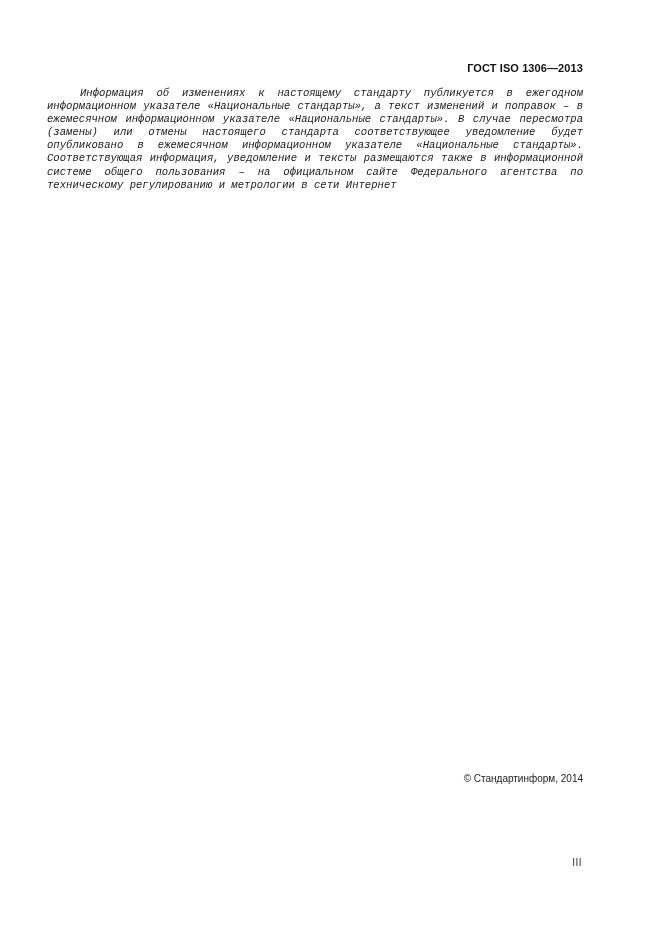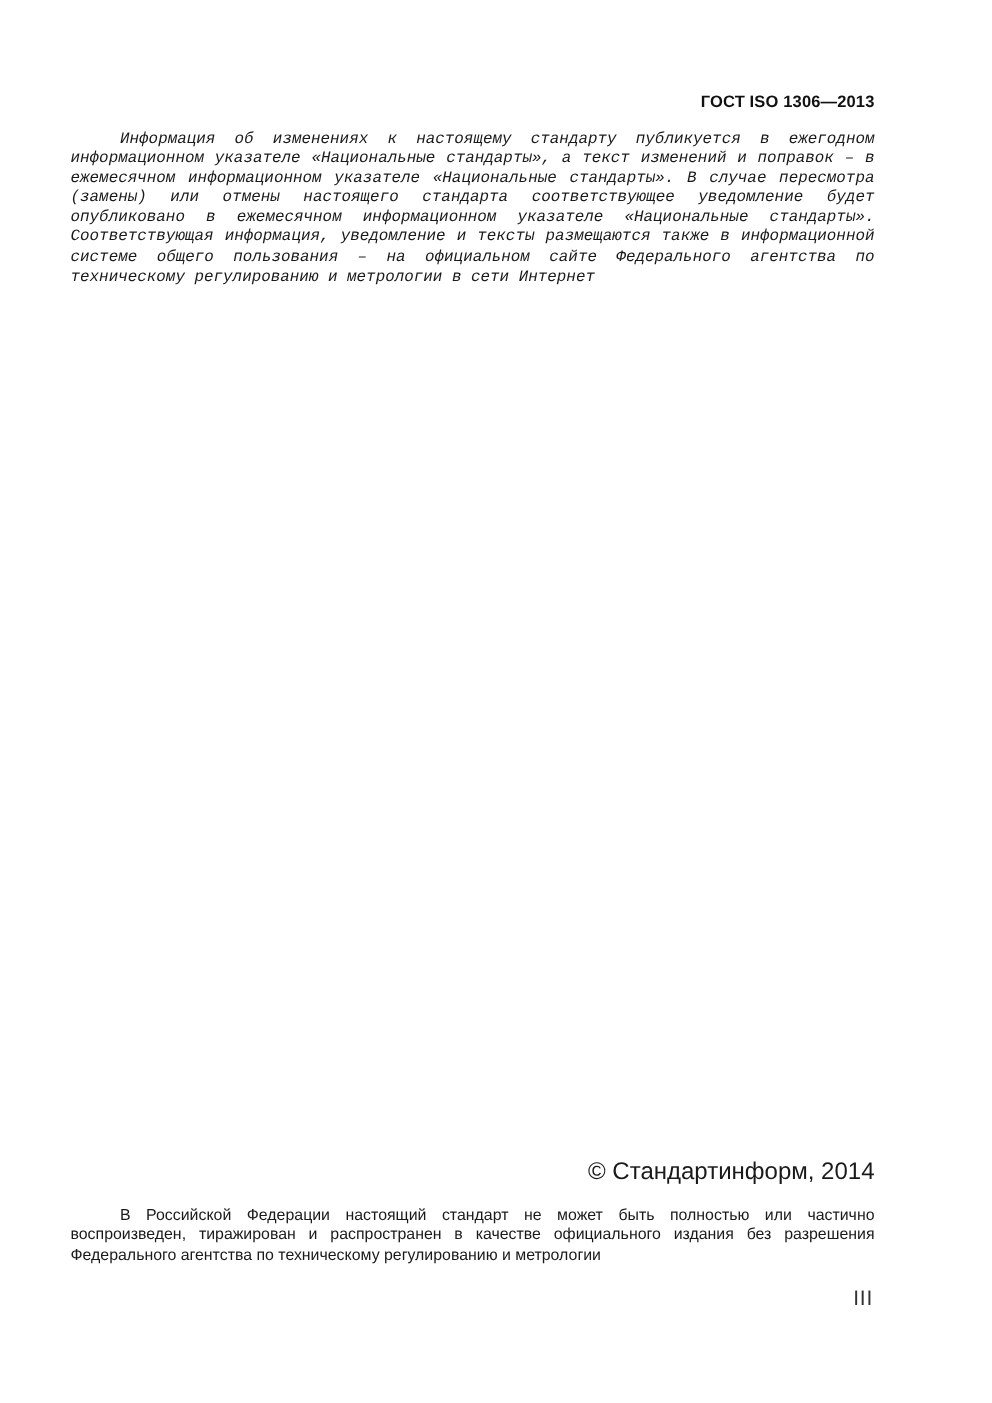--- a/index.html
+++ b/index.html
@@ -41,50 +41,49 @@
       text-align: justify;
       text-indent: 33px;
       color: #1a1a1a;
       margin: 0;
       font-family: Liberation Mono, monospace;
     }
     .copyright {
       position: absolute;
       top: 773px;
       right: 78px;
-      font-size: 16px;
+      font-size: 10px;
       color: #1a1a1a;
     }
     .rights-para {
       position: absolute;
       left: 47px;
       top: 804px;
       width: 536px;
       font-size: 10.6px;
       line-height: 13.4px;
       text-align: justify;
       text-indent: 33px;
       color: #1a1a1a;
       margin: 0;
     }
     .page-number {
       position: absolute;
       top: 857px;
       right: 79px;
-      font-size: 14px;
+      font-size: 10px;
       color: #333;
       letter-spacing: 0.5px;
     }
   </style>
 </head>
 <body>
 
 <div class="page">
   <div class="doc-header">ГОСТ ISO 1306—2013</div>
 
   <p class="info-para">Информация об изменениях к настоящему стандарту публикуется в ежегодном информационном указателе «Национальные стандарты», а текст изменений и поправок – в ежемесячном информационном указателе «Национальные стандарты». В случае пересмотра (замены) или отмены настоящего стандарта соответствующее уведомление будет опубликовано в ежемесячном информационном указателе «Национальные стандарты». Соответствующая информация, уведомление и тексты размещаются также в информационной системе общего пользования – на официальном сайте Федерального агентства по техническому регулированию и метрологии в сети Интернет</p>
 
   <div class="copyright">© Стандартинформ, 2014</div>
 
-  <p class="rights-para">В Российской Федерации настоящий стандарт не может быть полностью или частично воспроизведен, тиражирован и распространен в качестве официального издания без разрешения Федерального агентства по техническому регулированию и метрологии</p>
 
   <div class="page-number">III</div>
 </div>
 
 </body></html>

